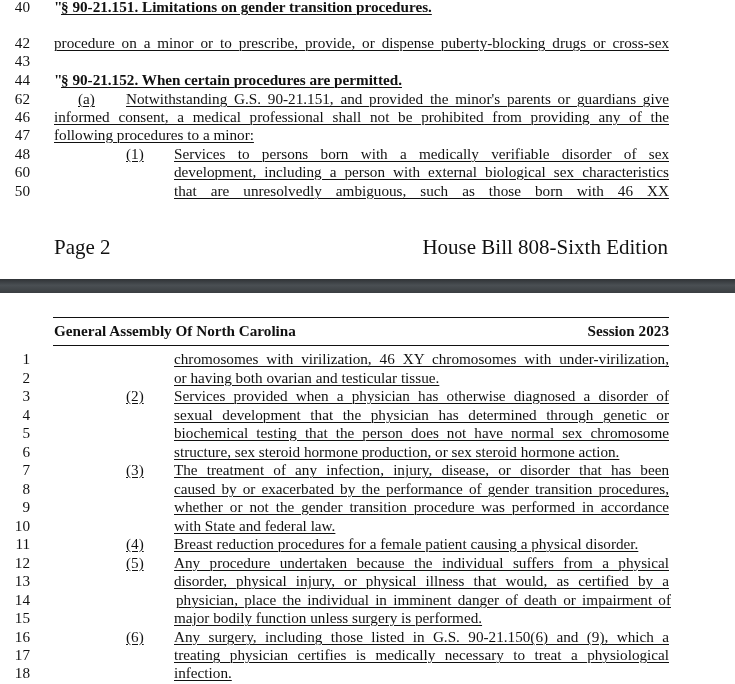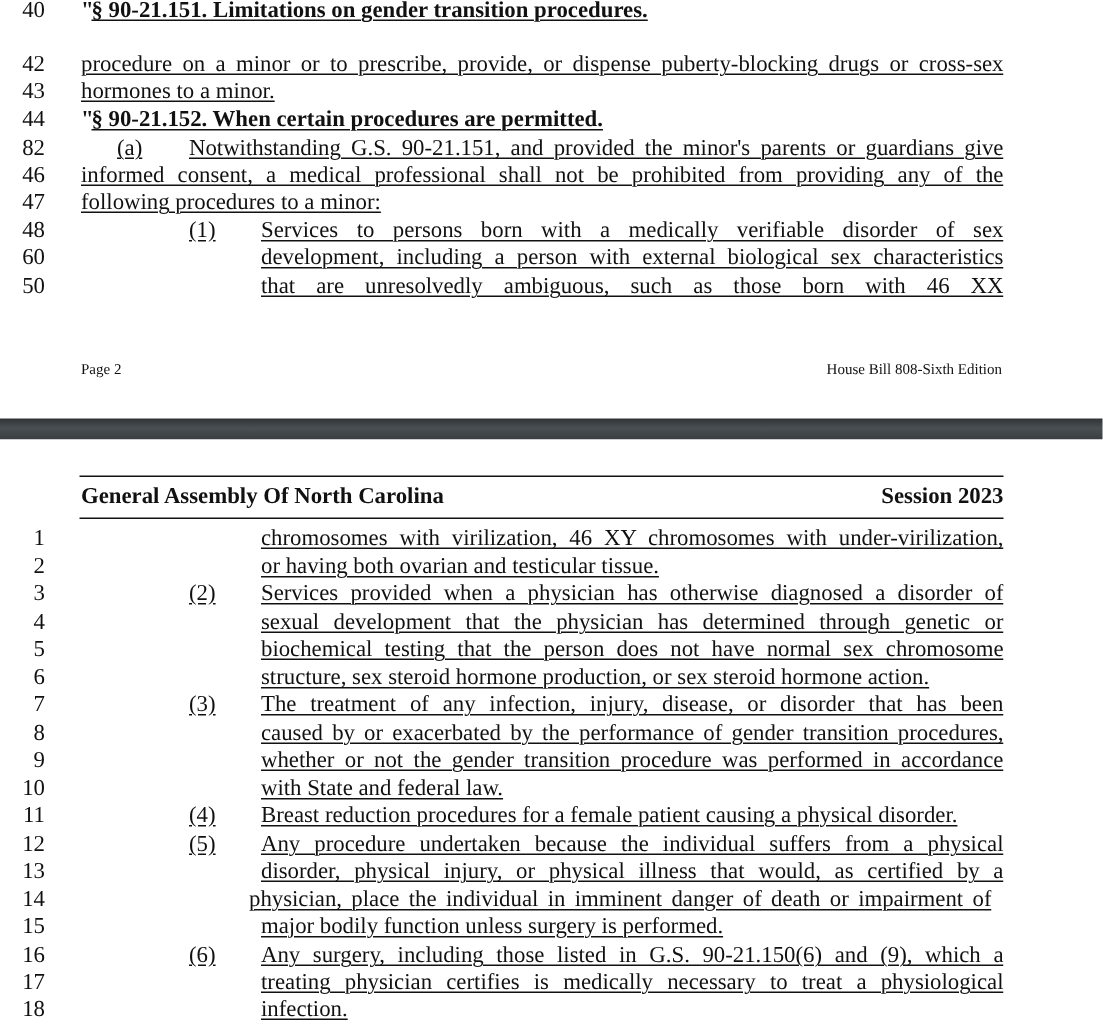--- a/index.html
+++ b/index.html
@@ -24,21 +24,21 @@
   }
   .txt {
     position: absolute; top: 0; height: 18px;
     text-decoration: underline; text-underline-offset: 2px; text-decoration-thickness: 1px;
   }
   .just { text-align: justify; text-align-last: justify; white-space: normal; overflow: hidden; }
   .bold { font-weight: bold; }
   .itemnum { position: absolute; left: 126px; top: 0; text-decoration: underline; text-underline-offset: 2px; }
   .footer {
     position: absolute; top: 237px; left: 54px; width: 614px; height: 20px;
-    font-size: 10px; line-height: 20px;
+    font-size: 21px; line-height: 20px;
   }
   .footer .left { position: absolute; left: 0; }
   .footer .right { position: absolute; right: 0; text-align: right; }
   .header {
     position: absolute; top: 317px; left: 53px; width: 616px; height: 27px;
     border-top: 1.5px solid #111; border-bottom: 1.5px solid #111;
     font-size: 15.2px; line-height: 26px; font-weight: bold;
   }
   .header .left { position: absolute; left: 1px; }
   .header .right { position: absolute; right: 0; }
@@ -55,31 +55,30 @@
   </div>
 
 
   <div class="line" style="top:34px">
     <span class="ln">42</span>
     <span class="txt just" style="left:54px;width:615px">procedure on a minor or to prescribe, provide, or dispense puberty-blocking drugs or cross-sex</span>
   </div>
 
   <div class="line" style="top:52px">
     <span class="ln">43</span>
-    <span class="txt" style="left:54px">hormones to a minor.</span>
   </div>
 
   <div class="line" style="top:71px">
     <span class="ln">44</span>
     <span style="position:absolute;left:54px;font-weight:bold;">"</span>
     <span class="txt bold" style="left:61px">§ 90-21.152.  When certain procedures are permitted.</span>
   </div>
 
   <div class="line" style="top:90px">
-    <span class="ln">82</span>
+    <span class="ln">62</span>
     <span class="txt" style="left:78px">(a)</span>
     <span class="txt just" style="left:126px;width:543px">Notwithstanding G.S. 90-21.151, and provided the minor's parents or guardians give</span>
   </div>
 
   <div class="line" style="top:108px">
     <span class="ln">46</span>
     <span class="txt just" style="left:54px;width:615px">informed consent, a medical professional shall not be prohibited from providing any of the</span>
   </div>
 
   <div class="line" style="top:126px">
@@ -182,21 +181,21 @@
   <span class="txt just" style="left:174px;width:495px">Any procedure undertaken because the individual suffers from a physical</span>
 </div>
 
 <div class="line" style="top:572px">
   <span class="ln">13</span>
   <span class="txt just" style="left:174px;width:495px">disorder, physical injury, or physical illness that would, as certified by a</span>
 </div>
 
 <div class="line" style="top:591px">
   <span class="ln">14</span>
-  <span class="txt just" style="left:166px;width:495px">physician, place the individual in imminent danger of death or impairment of</span>
+  <span class="txt just" style="left:176px;width:495px">physician, place the individual in imminent danger of death or impairment of</span>
 </div>
 
 <div class="line" style="top:609px">
   <span class="ln">15</span>
   <span class="txt" style="left:174px">major bodily function unless surgery is performed.</span>
 </div>
 
 <div class="line" style="top:628px">
   <span class="ln">16</span>
   <span class="itemnum">(6)</span>

